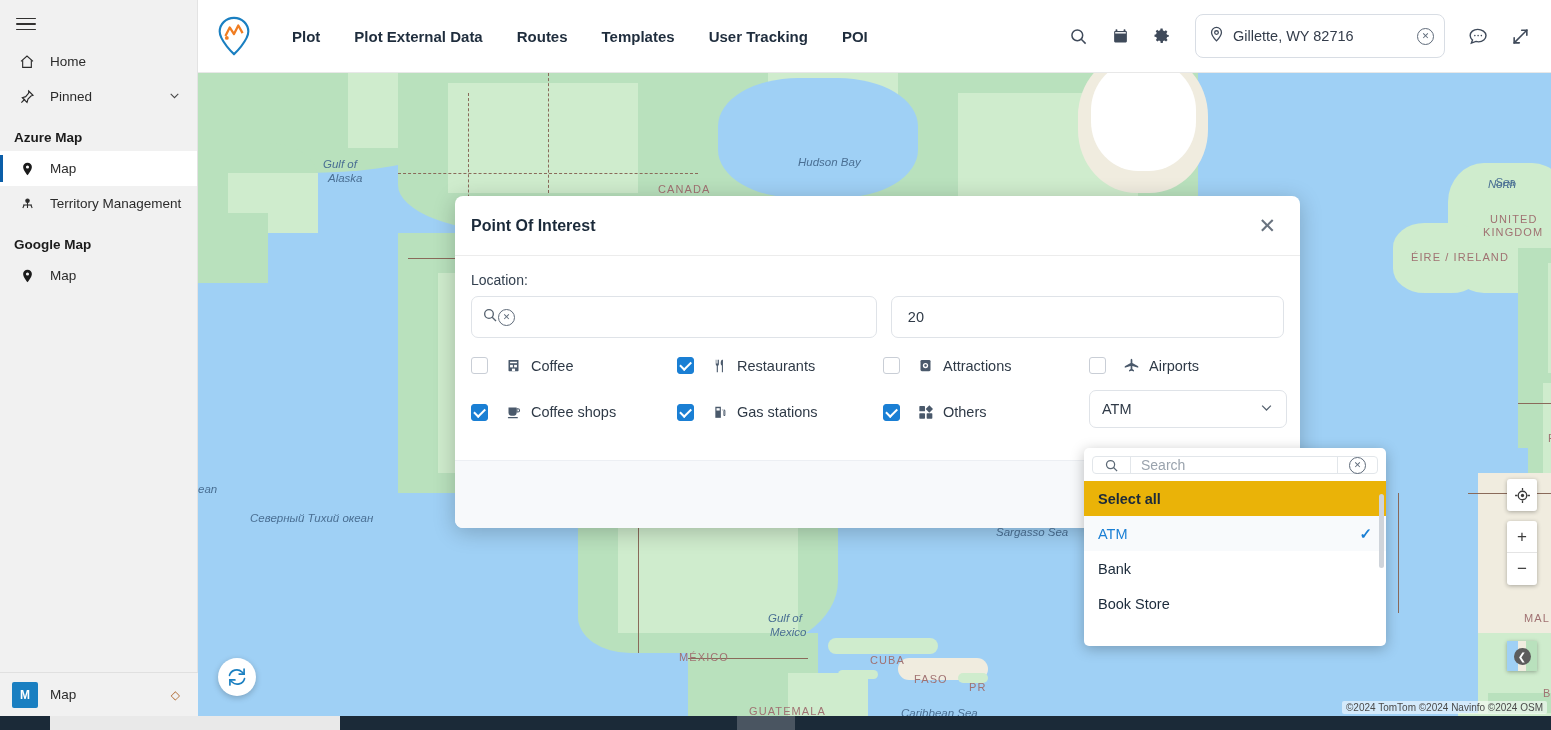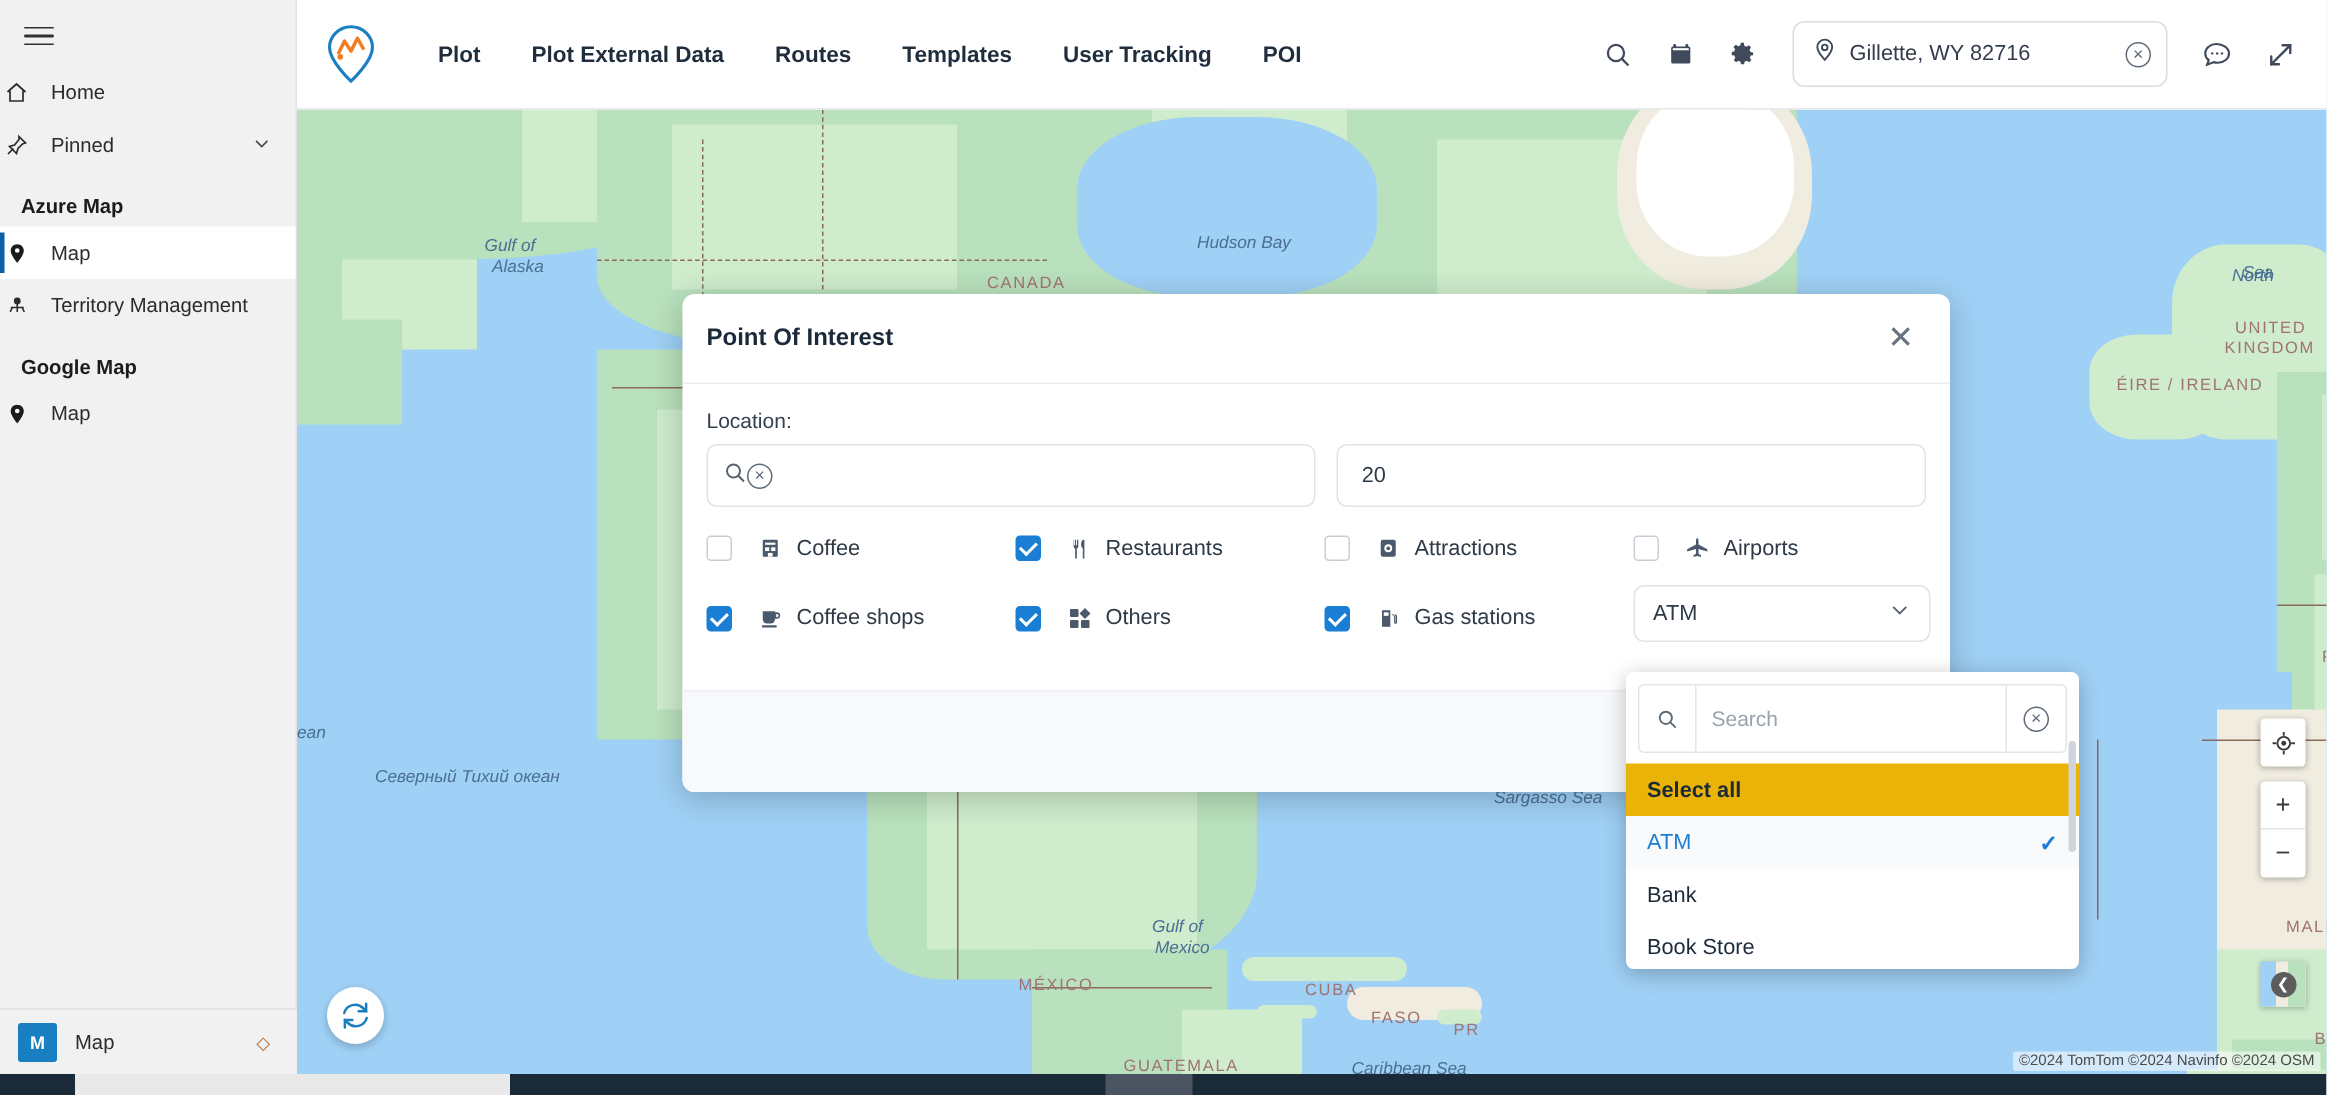--- a/index.html
+++ b/index.html
@@ -23,21 +23,21 @@
     position: absolute; left: 12px; top: 12px;
     width: 28px; height: 24px;
     display: flex; flex-direction: column; justify-content: center; gap: 4px;
     cursor: pointer; padding: 0 4px;
   }
   .hamburger span { display: block; height: 1.5px; background: #323130; border-radius: 1px; }
   .nav-item {
     position: relative;
     height: 35px;
     display: flex; align-items: center;
-    padding-left: 0;
+    padding-left: 16px;
     font-size: 13.5px; color: #2b2b2b;
     cursor: pointer;
   }
   .nav-item .ico {
     width: 22px; height: 18px;
     display: flex; align-items: center; justify-content: center;
     margin-right: 12px; flex: 0 0 22px;
   }
   .nav-item .lbl { flex: 1; }
   .nav-item .chev { margin-right: 16px; opacity: .85; }
@@ -230,21 +230,21 @@
   #dropdown {
     position: absolute; left: 1084px; top: 448px;
     width: 302px; height: 198px;
     background: #fff;
     border-radius: 5px;
     box-shadow: 0 3px 14px rgba(0,0,0,.25);
     z-index: 60; overflow: hidden;
   }
   .dd-searchrow {
     margin: 8px 8px 0 8px;
-    height: 46px; border: 1px solid #e2e6ea; border-radius: 4px;
+    height: 18px; border: 1px solid #e2e6ea; border-radius: 4px;
     display: flex; align-items: center; justify-content: flex-end;
   }
   .dd-search-ico {
     width: 38px; display: flex; align-items: center; justify-content: center;
     border-right: 1px solid #e2e6ea; height: 100%; color: #5b6875;
   }
   .dd-search-input {
     flex: 1; border: none; outline: none;
     font-size: 14px; color: #2f3a47; padding: 0 10px;
     font-family: "Liberation Sans", sans-serif; background: transparent;
@@ -611,40 +611,40 @@
               <path d="M17.5 6h1.6a2.6 2.6 0 0 1 0 5.2h-1.6z" fill="none" stroke="#4a596b" stroke-width="1.7"></path>
               <rect x="3" y="19" width="16" height="2.2" rx="1"></rect>
             </svg>
           </span>
           <span class="cb-label">Coffee shops</span>
         </label>
 
         <label class="cb-item">
           <span class="cb on"></span>
           <span class="cb-ico">
+            <svg width="14" height="16" viewBox="0 0 24 24" fill="#4a596b">
+              <path d="M4 3h9.5v19H4z"></path>
+              <rect x="6" y="5.5" width="5.5" height="4" fill="#fff"></rect>
+              <path d="M15 7.5l2.8 2.8V17a1.7 1.7 0 0 0 3.4 0v-7.5l-2.2-2.2-1 1 1.4 1.4V17a.3.3 0 0 1-.6 0v-6.9L16 7.5z"></path>
+            </svg>
+          </span>
+          <span class="cb-label">Gas stations</span>
+        </label>
+
+        <label class="cb-item">
+          <span class="cb on"></span>
+          <span class="cb-ico">
             <svg width="16" height="16" viewBox="0 0 24 24" fill="#4a596b">
               <rect x="2" y="3" width="8.5" height="8" rx="1"></rect>
               <path d="M17 2l5.5 5.5L17 13l-5.5-5.5z"></path>
               <rect x="2" y="14" width="8.5" height="8" rx="1"></rect>
               <rect x="13" y="14" width="8.5" height="8" rx="1"></rect>
             </svg>
           </span>
           <span class="cb-label">Others</span>
-        </label>
-
-        <label class="cb-item">
-          <span class="cb on"></span>
-          <span class="cb-ico">
-            <svg width="14" height="16" viewBox="0 0 24 24" fill="#4a596b">
-              <path d="M4 3h9.5v19H4z"></path>
-              <rect x="6" y="5.5" width="5.5" height="4" fill="#fff"></rect>
-              <path d="M15 7.5l2.8 2.8V17a1.7 1.7 0 0 0 3.4 0v-7.5l-2.2-2.2-1 1 1.4 1.4V17a.3.3 0 0 1-.6 0v-6.9L16 7.5z"></path>
-            </svg>
-          </span>
-          <span class="cb-label">Gas stations</span>
         </label>
 
         <div class="select-box">
           <span class="val">ATM</span>
           <span>
             <svg width="15" height="15" viewBox="0 0 24 24" fill="none" stroke="#56626f" stroke-width="2">
                 <polyline points="5,9 12,16 19,9"></polyline>
               </svg>
           </span>
         </div>

